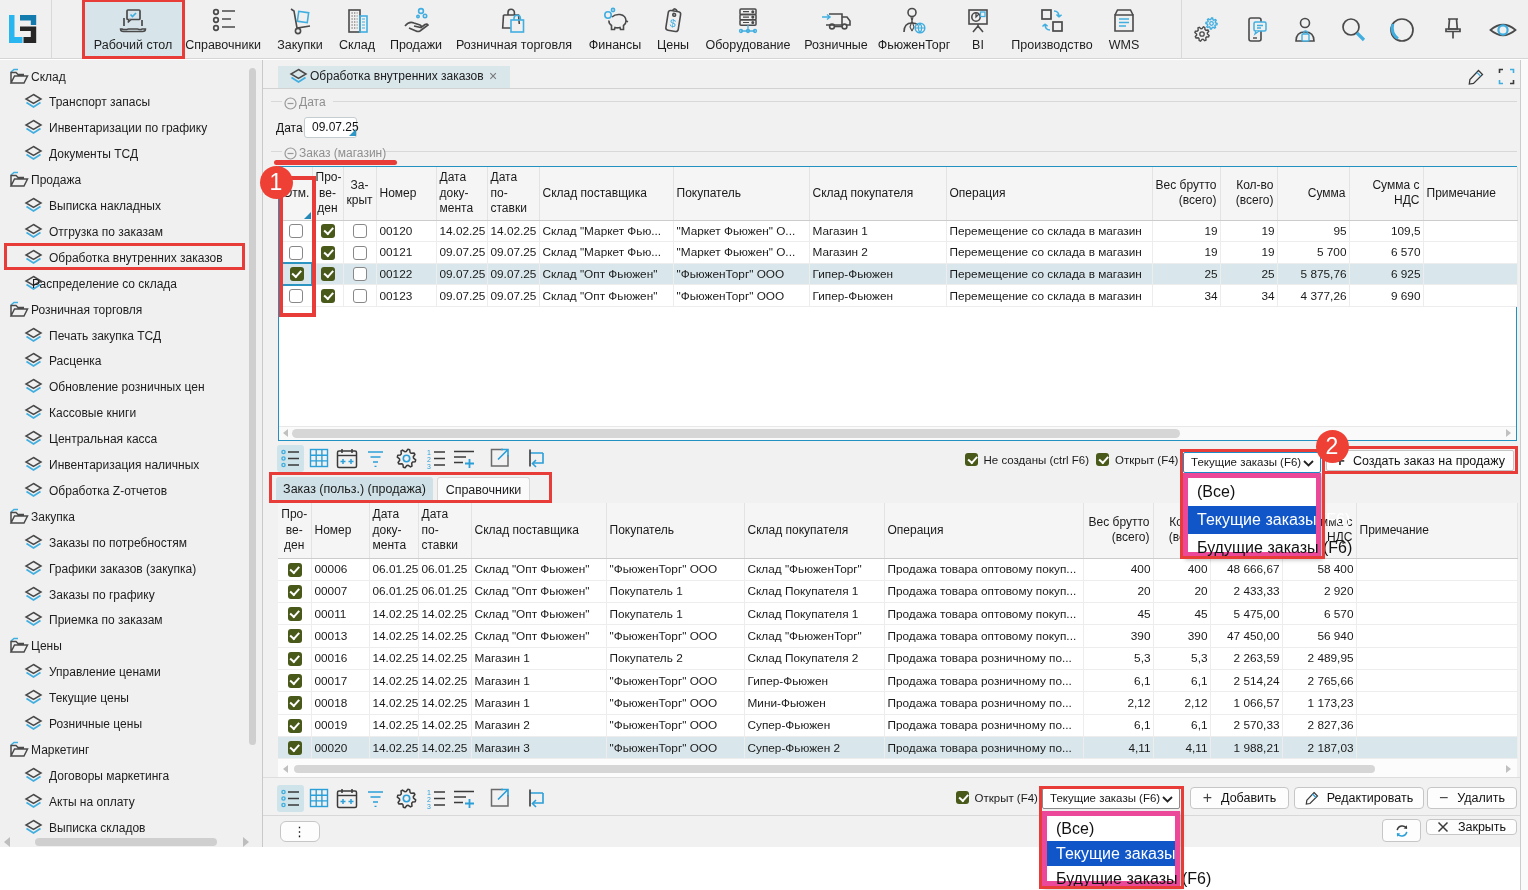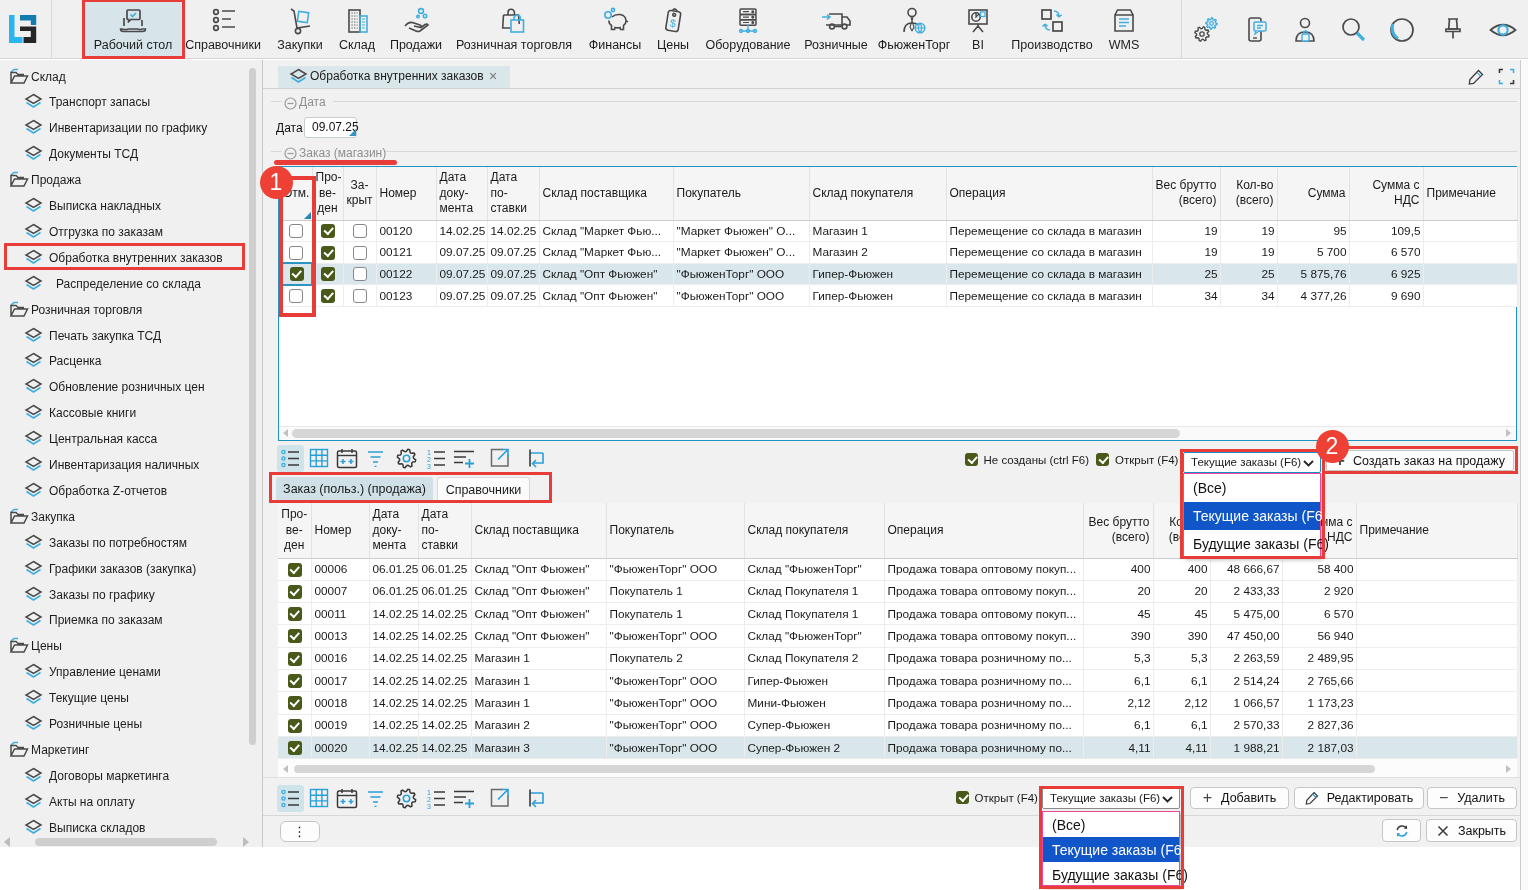--- a/index.html
+++ b/index.html
@@ -38,21 +38,21 @@
 .cb { display:inline-block; width:14px; height:14px; border:1px solid #888888; border-radius:3px; background:#fff; vertical-align:middle; }
 .cbc { display:inline-block; width:14px; height:14px; border-radius:3px; background:#48591a; vertical-align:middle; position:relative; }
 .cbc13 { width:13px; height:13px; }
 .cbc:after { content:""; position:absolute; left:2.5px; top:3px; width:7px; height:3.5px; border-left:2.2px solid #fff; border-bottom:2.2px solid #fff; transform:rotate(-48deg); }
 .cb, .cbc { flex:none; }
 
 
 .btn { position:absolute; background:#fdfdfd; border:1px solid #c6c6c6; border-radius:4px; font-size:12.5px; color:#111; display:flex; align-items:center; justify-content:center; white-space:nowrap; }
 
 
-.ddpop { position:absolute; background:#fff; border:1px solid #ec4899; font-size:14px; z-index:30; white-space:nowrap; box-shadow:2px 3px 4px rgba(0,0,0,0.25); }
+.ddpop { position:absolute; background:#fff; border:5px solid #ec4899; font-size:16px; z-index:30; white-space:nowrap; box-shadow:2px 3px 4px rgba(0,0,0,0.25); }
 .ddpop .it { padding-left:9px; color:#111; display:flex; align-items:center; }
 .ddpop .it.hl { background:#1056c8; color:#fff; }
 .sb-thumb { position:absolute; background:#d6d6d6; border-radius:4.5px; }
 .sb-arrow { position:absolute; width:0; height:0; }
 
 .grouphdr { position:absolute; font-size:12px; color:#8f8f8f; white-space:nowrap; z-index:2; }
 .gline { position:absolute; height:1px; background:#d8d8d8; }
 </style>
 </head>
 <body>
@@ -380,21 +380,21 @@
       </span>
       <span class="ttx" style="left:49px">Обработка внутренних заказов</span>
     </div>
   <div class="trow" style="left:0;top:211.7px">
       <span class="tic" style="left:24px">
         <svg width="19" height="17" viewBox="0 0 19 17" fill="none">
           <path d="M9.5,1.5 L17,6 9.5,10.5 2,6 z" stroke="#4a4a4a" stroke-width="1.5"></path>
           <path d="M2.5,9.5 L9.5,14 16.5,9.5" stroke="#41aee0" stroke-width="1.8"></path>
         </svg>
       </span>
-      <span class="ttx" style="left:56px">Распределение со склада</span>
+      <span class="ttx" style="left:32px">Распределение со склада</span>
     </div>
   <div class="trow" style="left:0;top:237.6px">
       <span class="tic" style="left:9px">
         <svg width="20" height="18" viewBox="0 0 20 18" fill="none">
           <path d="M2,4 l3,-2.5 h4" stroke="#41aee0" stroke-width="1.5"></path>
           <path d="M2,15 V4.5 h5 l2,2 h6 M2,15 l3.5,-7 h13 L15,15 z" stroke="#4a4a4a" stroke-width="1.5"></path>
         </svg>
       </span>
       <span class="ttx" style="left:31px">Розничная торговля</span>
     </div>
@@ -1071,19 +1071,19 @@
 <div style="position:absolute;left:0;top:754.5px;width:1265px;height:1px;background:#d8d8d8"></div>
 <div class="btn" style="left:16.5px;top:760.5px;width:40px;height:21px;font-size:13px;border-radius:6px">⋮</div>
 <div class="btn" style="left:1119px;top:759px;width:39px;height:23px">
       <svg width="16" height="16" viewBox="0 0 16 16" fill="none">
         <path d="M12.8,5.5 A5.2,5.2 0 0 0 3.2,7.2" stroke="#3a3a3a" stroke-width="1.5"></path>
         <path d="M12.9,2.3 l0.1,3.4 -3.4,-0.1 z" fill="#3a3a3a" stroke="none"></path>
         <path d="M3.2,10.5 A5.2,5.2 0 0 0 12.8,8.8" stroke="#2b9fd8" stroke-width="1.5"></path>
         <path d="M3.1,13.7 l-0.1,-3.4 3.4,0.1 z" fill="#2b9fd8" stroke="none"></path>
       </svg>
     </div>
-<div class="btn" style="left:1163px;top:759px;width:91px;height:23px"><svg width="12" height="12" viewBox="0 0 12 12" stroke="#3a3a3a" stroke-width="1.5" style="margin-right:9px">
+<div class="btn" style="left:1163px;top:759px;width:91px;height:16px"><svg width="12" height="12" viewBox="0 0 12 12" stroke="#3a3a3a" stroke-width="1.5" style="margin-right:9px">
         <path d="M1.5,1.5 l9,9 M10.5,1.5 l-9,9"></path>
       </svg>Закрыть</div>
 </div>
 
 <div style="position:absolute;left:1520px;top:60px;width:1px;height:830px;background:#cccccc;z-index:5"></div>
 <div style="position:absolute;left:1521px;top:60px;width:7px;height:830px;background:#fafafa;z-index:5"></div>
 
 </body></html>

